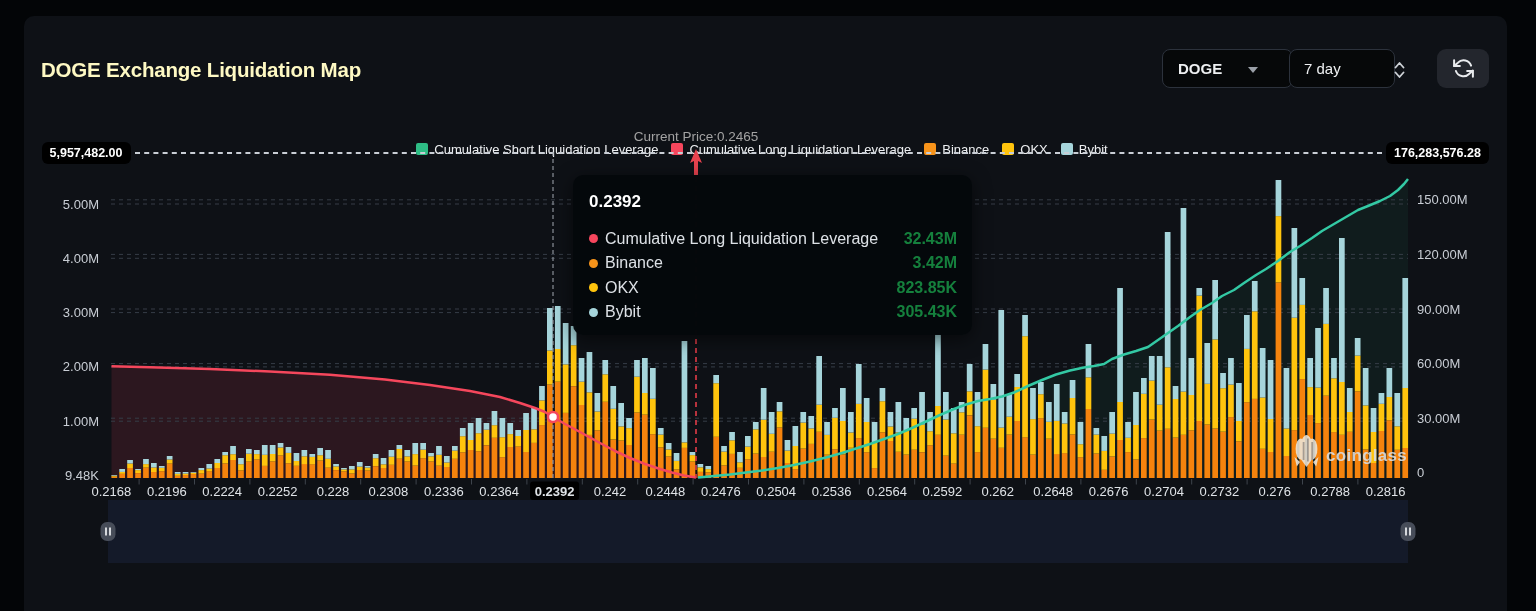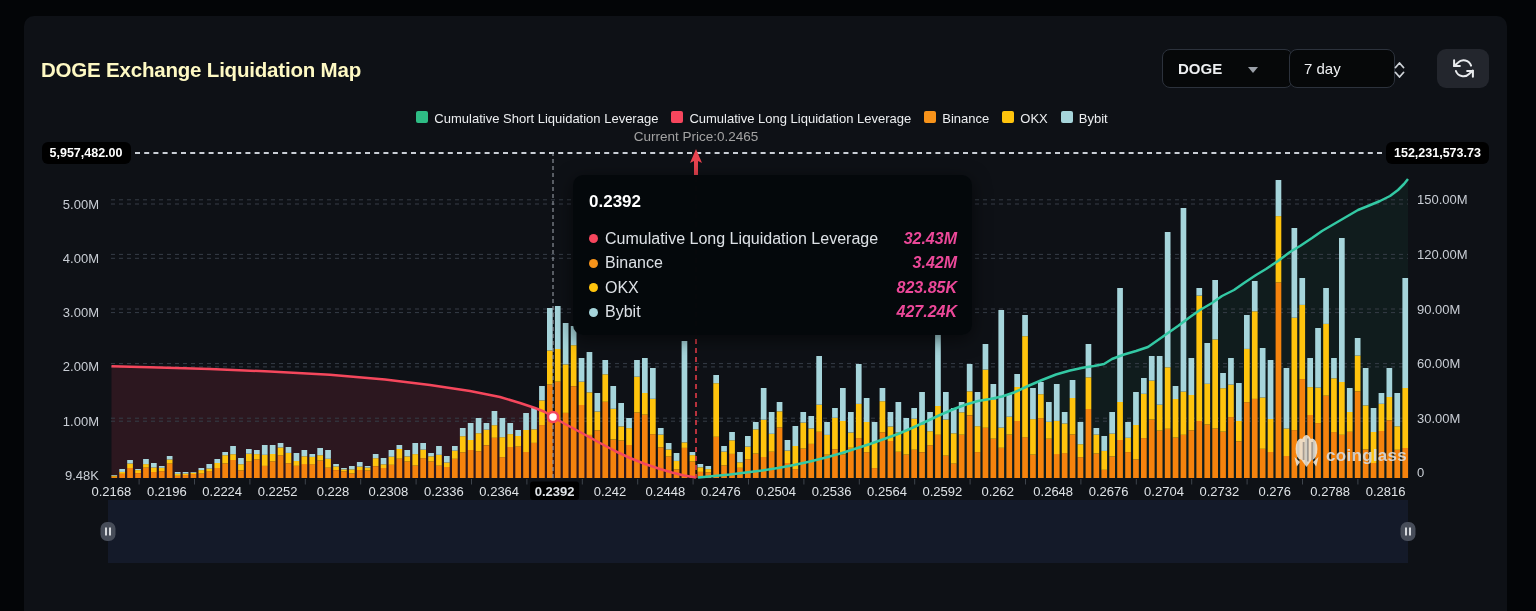--- a/index.html
+++ b/index.html
@@ -5,29 +5,29 @@
 html,body { width:1536px; height:611px; background:#030507; overflow:hidden;
   font-family:"Liberation Sans", sans-serif; }
 #card { position:absolute; left:23.5px; top:16px; width:1483px; height:640px;
   background:#0E1116; border-radius:10px; }
 #title { position:absolute; left:41px; top:58px; font-size:20.5px; font-weight:700; color:#fef9c3; letter-spacing:-0.2px; }
 .sel { position:absolute; top:49px; height:39px; background:#060809; border:1px solid #2c323c; border-radius:8px; color:#eef0f2; font-size:15px; font-weight:600; display:flex; align-items:center; }
 #selcoin { left:1162px; width:131px; padding-left:15px; }
 #seldur  { left:1289px; width:106px; padding-left:14px; font-weight:400; }
 #refbtn { position:absolute; left:1437px; top:49px; width:52px; height:39px; background:#23262d; border-radius:9px; display:flex; align-items:center; justify-content:center; }
 #legend { position:absolute; left:0; top:110.5px; width:1524px; display:flex; justify-content:center; align-items:center; gap:13px; font-size:13px; color:#eceef0; }
-.li { display:flex; align-items:flex-start; gap:6px; }
+.li { display:flex; align-items:center; gap:6px;margin-top:31px; }
 .sq { width:12px; height:12px; border-radius:2px; display:inline-block; }
 #curprice { position:absolute; left:0; top:129px; width:1392px; text-align:center; font-size:13.5px; color:#a3a3a3; }
 #tooltip { position:absolute; left:573px; top:175px; width:399px; height:160px; background:rgba(4,8,11,0.99); border-radius:10px; box-shadow:0 4px 18px rgba(0,0,0,0.55); padding:17px 15px 0 16px; }
 #tooltip .tt { font-size:17px; font-weight:700; color:#fff; }
 .trow { display:flex; align-items:center; margin-top:9.5px; height:15px; }
 .trow .dot { width:9px; height:9px; border-radius:50%; margin-right:7px; flex:none; }
 .trow .lab { font-size:16px; color:#dde1e6; }
-.trow .val { margin-left:auto; font-size:16px; font-weight:700; color:#ec4899;font-style:italic; }
+.trow .val { margin-left:auto; font-size:16px; font-weight:700; color:#15803d; }
 .vbox { position:absolute; background:#000; border-radius:6px; color:#fff; font-size:12.5px; font-weight:700; height:22.5px; line-height:22.5px; padding:0 8px; top:141.5px; }
 #chart { position:absolute; left:0; top:0; }
 .ax { font-size:13px; fill:#c9ced5; }
 .xlab { font-size:13px; fill:#dfe3e7; }
 </style></head>
 <body>
 <div id="card"></div>
 <div id="title">DOGE Exchange Liquidation Map</div>
 <div id="selcoin" class="sel">DOGE<svg width="10" height="6" style="position:absolute;left:85px;top:17px">
       <path d="M0 0 L10 0 L5 6 Z" fill="#9aa0a8"></path>
@@ -48,21 +48,21 @@
   </div>
 <div id="legend">
 <span class="li"><span class="sq" style="background:#2EBD85"></span>Cumulative Short Liquidation Leverage</span>
 <span class="li"><span class="sq" style="background:#F6465D"></span>Cumulative Long Liquidation Leverage</span>
 <span class="li"><span class="sq" style="background:#F7931A"></span>Binance</span>
 <span class="li"><span class="sq" style="background:#FFC40D"></span>OKX</span>
 <span class="li"><span class="sq" style="background:#A6D5DB"></span>Bybit</span>
 </div>
 <div id="curprice">Current Price:0.2465</div>
 <div class="vbox" style="left:41.5px;">5,957,482.00</div>
-<div class="vbox" style="left:1386px;">152,231,573.73</div>
+<div class="vbox" style="left:1386px;">176,283,576.28</div>
 
 <svg id="chart" width="1536" height="611" viewBox="0 0 1536 611">
 
 <polygon points="111.5,366.3 150.0,367.3 210.0,369.0 270.0,371.5 330.0,374.8 385.0,379.5 430.0,385.0 470.0,391.0 500.0,397.0 520.0,403.0 535.0,408.0 545.0,412.0 553.0,417.0 565.0,424.0 580.0,432.0 600.0,443.0 615.0,451.0 630.0,458.0 645.0,464.0 660.0,469.0 672.0,472.5 684.0,475.5 696.0,477.5 696.0,478.0 111.5,478.0" fill="rgba(246,70,93,0.13)"></polygon>
 <polygon points="698.0,477.5 714.0,476.0 730.0,474.5 746.0,472.5 762.0,470.5 778.0,468.0 794.0,465.0 810.0,461.5 826.0,457.5 842.0,453.0 856.0,448.5 870.0,444.0 884.0,439.0 898.0,434.0 912.0,428.0 926.0,421.5 940.0,415.0 954.0,409.0 966.0,404.5 978.0,401.0 990.0,399.0 1002.0,396.5 1014.0,392.5 1028.0,386.0 1042.0,380.0 1056.0,374.5 1070.0,370.5 1084.0,367.5 1094.0,366.0 1104.0,364.0 1112.0,359.0 1124.0,354.5 1136.0,351.0 1148.0,347.0 1158.0,340.0 1168.0,333.0 1178.0,326.0 1190.0,317.0 1200.0,310.0 1212.0,303.0 1222.0,296.0 1234.0,290.0 1244.0,283.0 1256.0,275.0 1266.0,269.0 1278.0,261.0 1290.0,252.0 1300.0,246.0 1312.0,238.0 1322.0,231.0 1334.0,224.0 1346.0,217.0 1358.0,210.0 1368.0,206.0 1380.0,201.0 1390.0,196.0 1398.0,190.0 1404.0,184.0 1408.0,179.0 1408.0,478.0 698.0,478.0" fill="rgba(46,189,133,0.07)"></polygon>
 <line x1="111.0" y1="204" x2="1408.0" y2="204" stroke="#363d47" stroke-width="1" stroke-dasharray="4 4"></line>
 <line x1="111.0" y1="258.3" x2="1408.0" y2="258.3" stroke="#363d47" stroke-width="1" stroke-dasharray="4 4"></line>
 <line x1="111.0" y1="312.6" x2="1408.0" y2="312.6" stroke="#363d47" stroke-width="1" stroke-dasharray="4 4"></line>
 <line x1="111.0" y1="366.9" x2="1408.0" y2="366.9" stroke="#363d47" stroke-width="1" stroke-dasharray="4 4"></line>
 <line x1="111.0" y1="421.2" x2="1408.0" y2="421.2" stroke="#363d47" stroke-width="1" stroke-dasharray="4 4"></line>
@@ -672,14 +672,14 @@
       <span class="val">3.42M</span>
     </div>
 <div class="trow">
       <span class="dot" style="background:#FFC40D"></span>
       <span class="lab">OKX</span>
       <span class="val">823.85K</span>
     </div>
 <div class="trow">
       <span class="dot" style="background:#A6D5DB"></span>
       <span class="lab">Bybit</span>
-      <span class="val">427.24K</span>
+      <span class="val">305.43K</span>
     </div>
 </div>
 </body></html>

